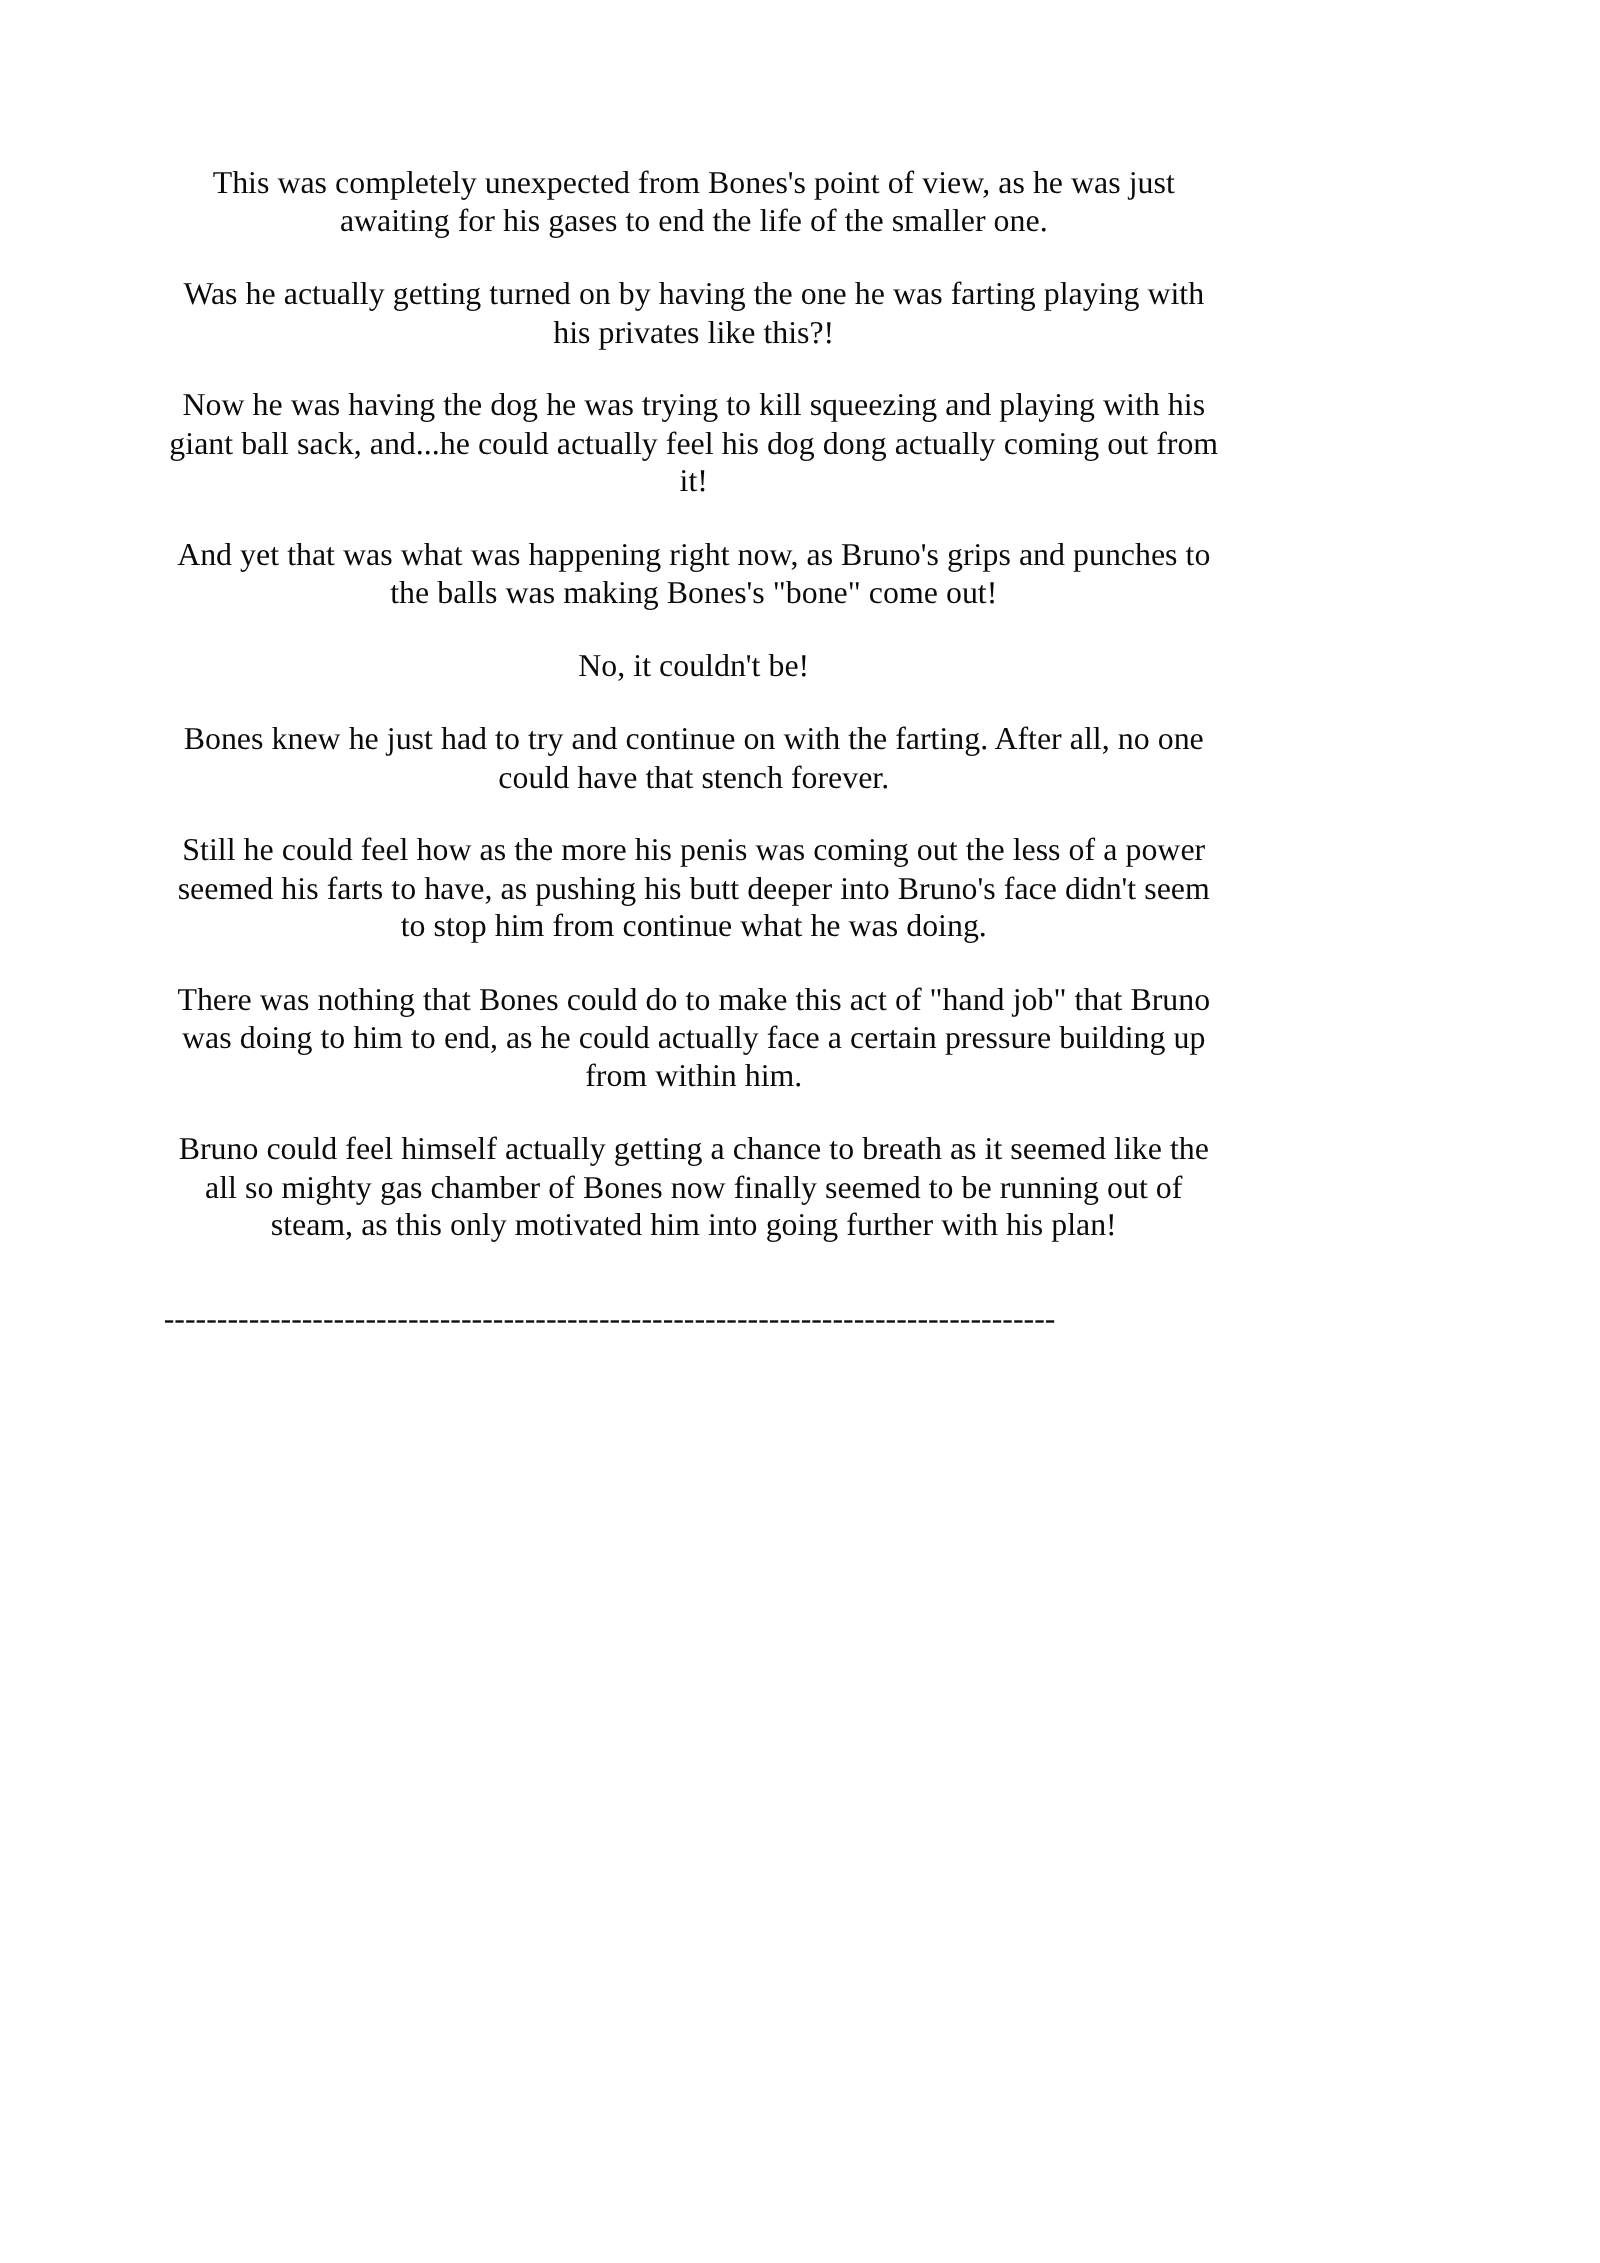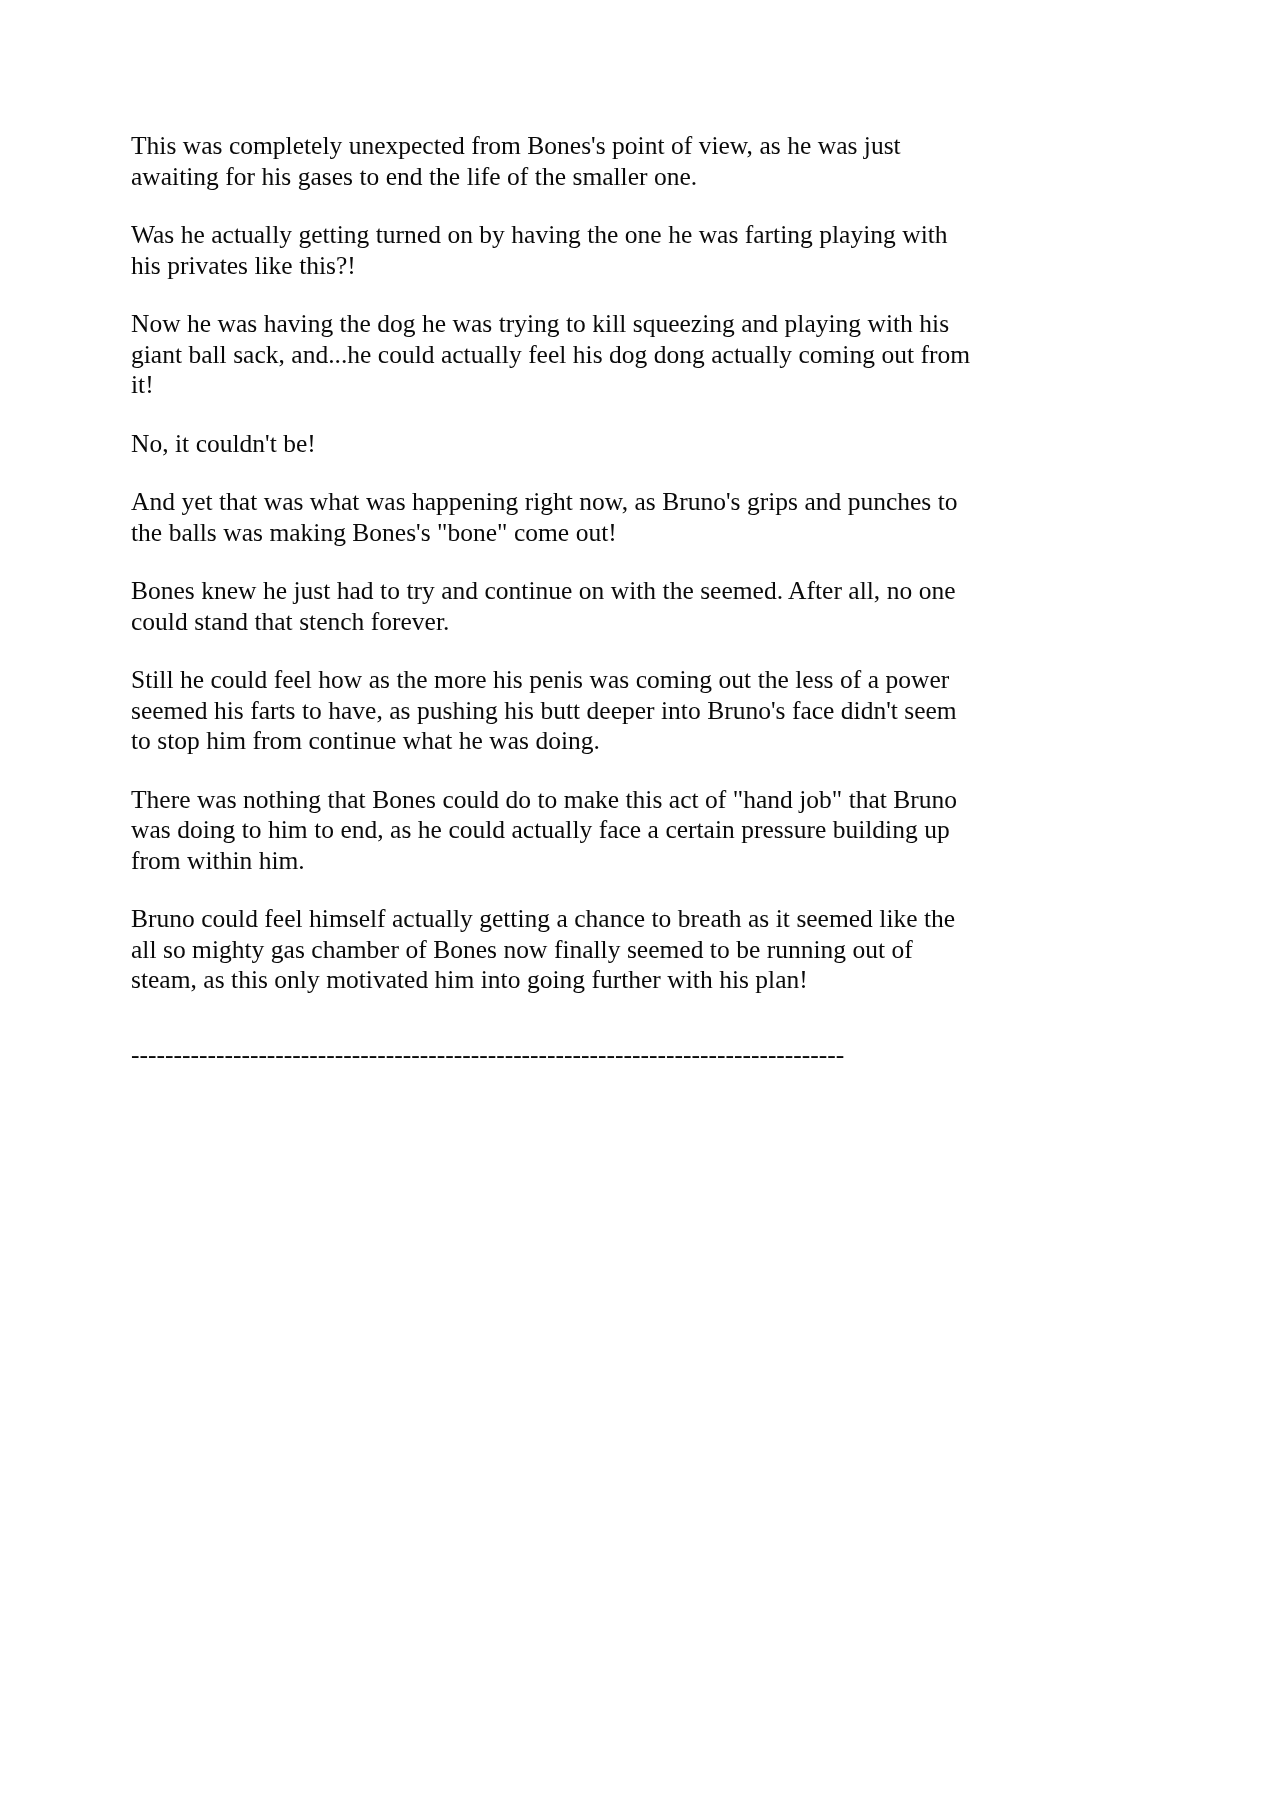--- a/index.html
+++ b/index.html
@@ -28,21 +28,21 @@
     left: 131px;
     top: 131px;
     width: 848px;
   }
   p.para {
     margin: 0 0 28px 0;
     font-size: 25.5px;
     line-height: 30.5px;
     letter-spacing: 0.0px;
     word-spacing: 0.1px;
-    text-align: left;
+    text-align: center;
     color: #0a0a0a;
     font-weight: 400;
   }
   p.para:last-of-type {
     margin-bottom: 0;
   }
   .divider-wrap {
     margin-top: 44px;
     width: 848px;
   }
@@ -59,23 +59,23 @@
 </style>
 </head>
 <body>
 
 <div class="page">
   <div class="content">
 
     <p class="para">This was completely unexpected from Bones's point of view, as he was just awaiting for his gases to end the life of the smaller one.</p>
     <p class="para">Was he actually getting turned on by having the one he was farting playing with his privates like this?!</p>
     <p class="para">Now he was having the dog he was trying to kill squeezing and playing with his giant ball sack, and...he could actually feel his dog dong actually coming out from it!</p>
+    <p class="para">And yet that was what was happening right now, as Bruno's grips and punches to the balls was making Bones's "bone" come out!</p>
     <p class="para">No, it couldn't be!</p>
-    <p class="para">And yet that was what was happening right now, as Bruno's grips and punches to the balls was making Bones's "bone" come out!</p>
-    <p class="para">Bones knew he just had to try and continue on with the seemed. After all, no one could stand that stench forever.</p>
+    <p class="para">Bones knew he just had to try and continue on with the farting. After all, no one could have that stench forever.</p>
     <p class="para">Still he could feel how as the more his penis was coming out the less of a power seemed his farts to have, as pushing his butt deeper into Bruno's face didn't seem to stop him from continue what he was doing.</p>
     <p class="para">There was nothing that Bones could do to make this act of "hand job" that Bruno was doing to him to end, as he could actually face a certain pressure building up from within him.</p>
     <p class="para">Bruno could feel himself actually getting a chance to breath as it seemed like the all so mighty gas chamber of Bones now finally seemed to be running out of steam, as this only motivated him into going further with his plan!</p>
 
     <div class="divider-wrap">
       <span class="divider">------------------------------------------------------------------------------------</span>
     </div>
 
   </div>
 </div>

